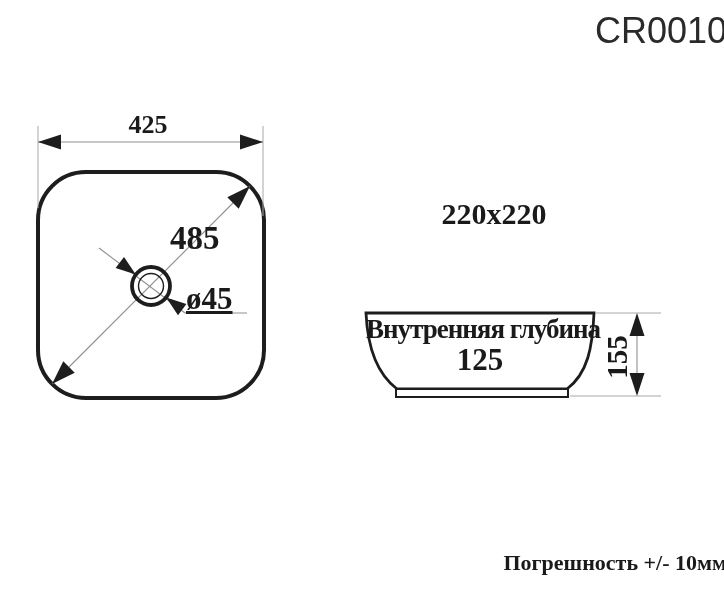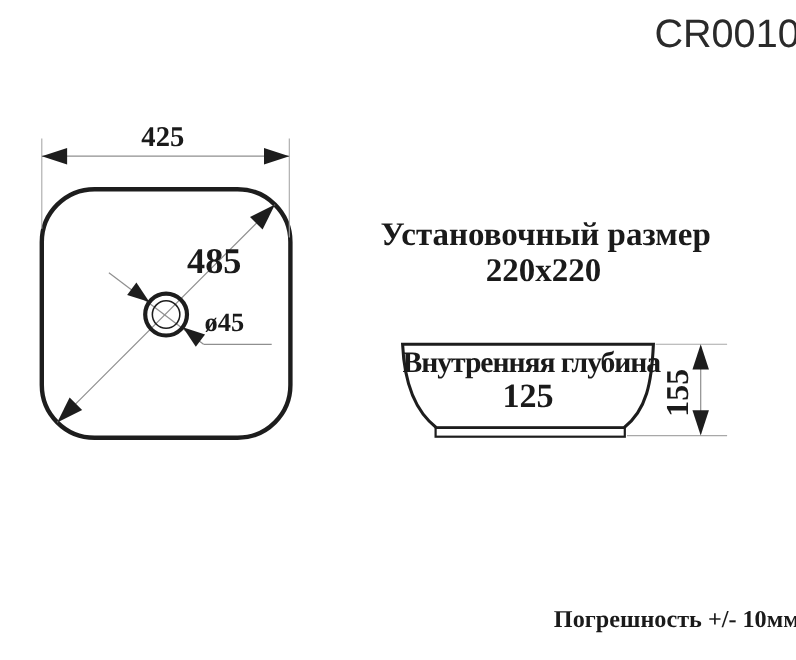--- a/index.html
+++ b/index.html
@@ -15,21 +15,21 @@
   }
   .drawing{position:absolute;left:0;top:0;}
   .txt{position:absolute;font-weight:bold;color:#1a1a1a;white-space:nowrap;}
   .model{
     position:absolute;top:10px;right:12px;
     font-family:"Liberation Sans","DejaVu Sans",sans-serif;
     font-weight:400;font-size:36px;color:#2a2a2a;letter-spacing:0px;
   }
   .dim-425{left:89px;top:110px;width:80px;text-align:center;font-size:26px;}
   .dim-485{left:151px;top:220px;font-size:33px;}
-  .dim-o45{left:167px;top:281px;font-size:24px;}
+  .dim-o45{left:167px;top:281px;font-size:31px;text-decoration:underline;}
   .install{left:327px;top:198px;width:296px;text-align:center;font-size:30px;line-height:1.08;}
   .depth{left:347px;top:314px;width:228px;text-align:center;}
   .depth-label{font-size:27px;letter-spacing:-1px;}
   .depth-value{font-size:31px;margin-top:-3px;}
   .dim-155{
     left:598px;top:357px;font-size:29px;
     transform:translate(-50%,-50%) rotate(-90deg);
   }
   .tolerance{right:12px;top:550px;font-size:22px;}
 </style>
@@ -72,21 +72,20 @@
 
   <div class="model">CR0010</div>
 
   <div class="txt dim-425">425</div>
 
   <div class="txt dim-485">485</div>
 
   <div class="txt dim-o45">ø45</div>
 
   <div class="txt install">
-    <div>Установочный размер</div>
     <div>220x220</div>
   </div>
 
   <div class="txt depth">
     <div class="depth-label">Внутренняя глубина</div>
     <div class="depth-value">125</div>
   </div>
 
   <div class="txt dim-155">155</div>
 

